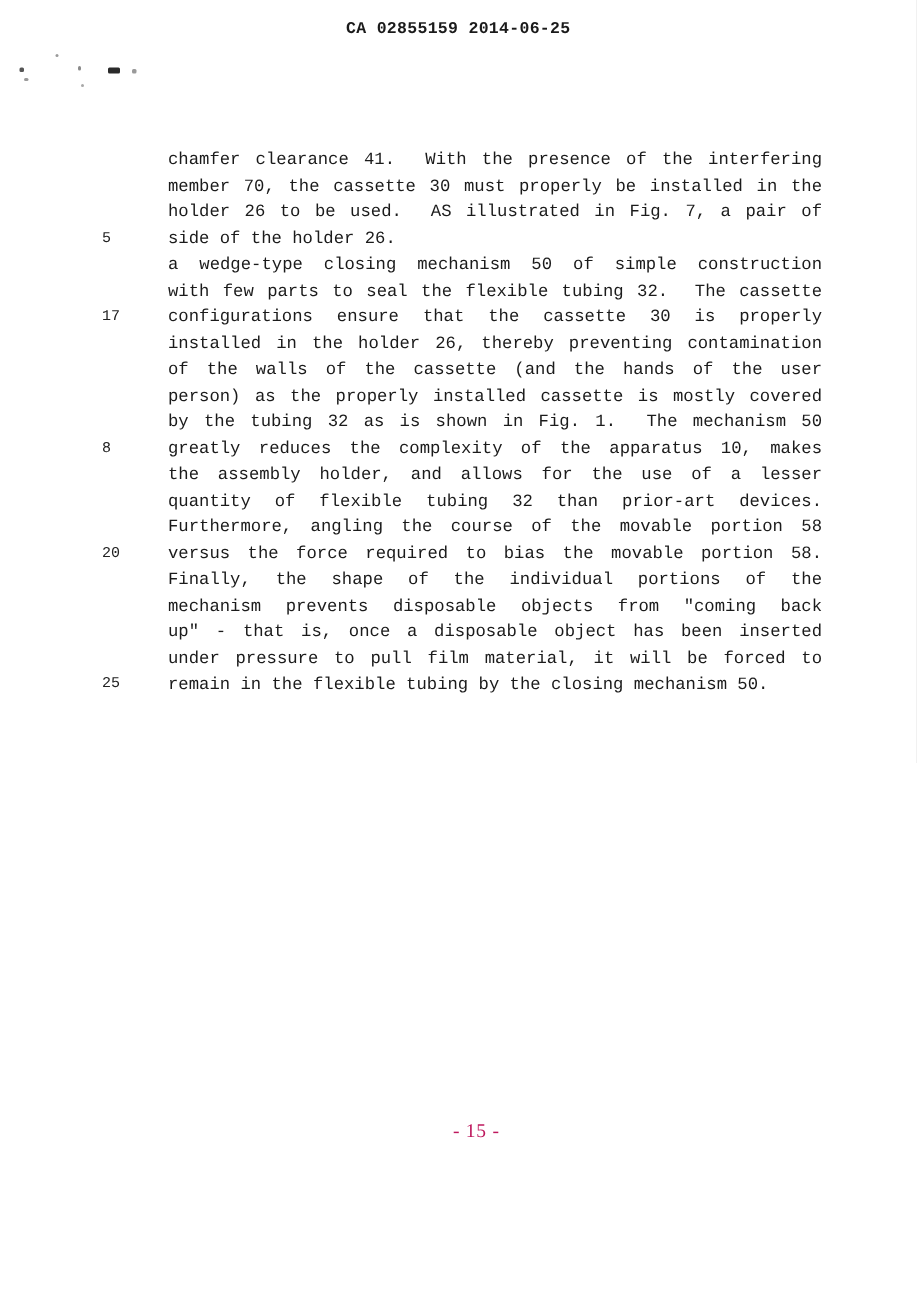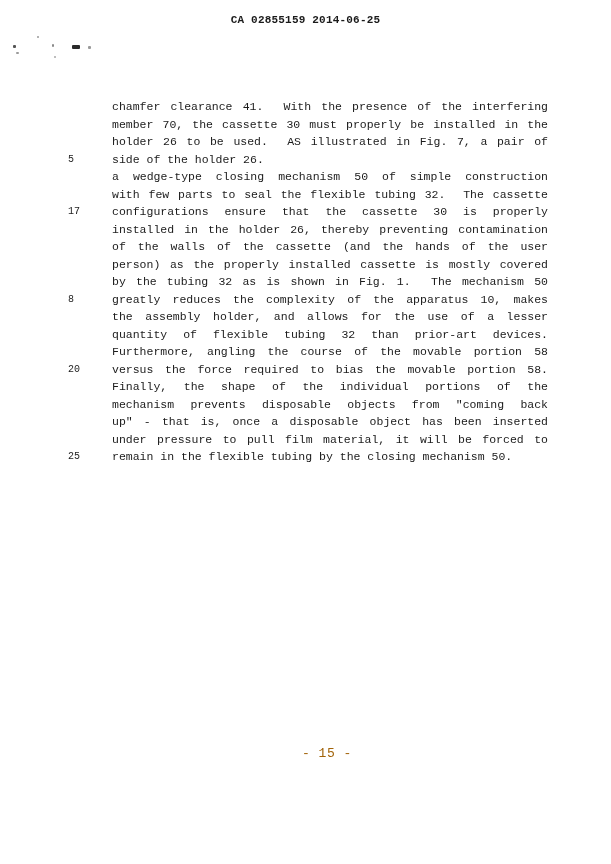--- a/index.html
+++ b/index.html
@@ -59,23 +59,23 @@
     text-align: right;
     font-size: 10px;
     color: #222;
   }
 
   
   .page-number {
     position: absolute;
     left: 302px;
     top: 746px;
-    font-family: Liberation Mono, monospace;
+    font-family: Liberation Serif, serif;
     font-size: 13px;
-    color: #a16207;
+    color: #be185d;
     letter-spacing: 0.5px;
   }
 </style>
 </head>
 <body>
 
 <div class="page">
 
   <div class="header-stamp">CA 02855159 2014-06-25</div>
 

